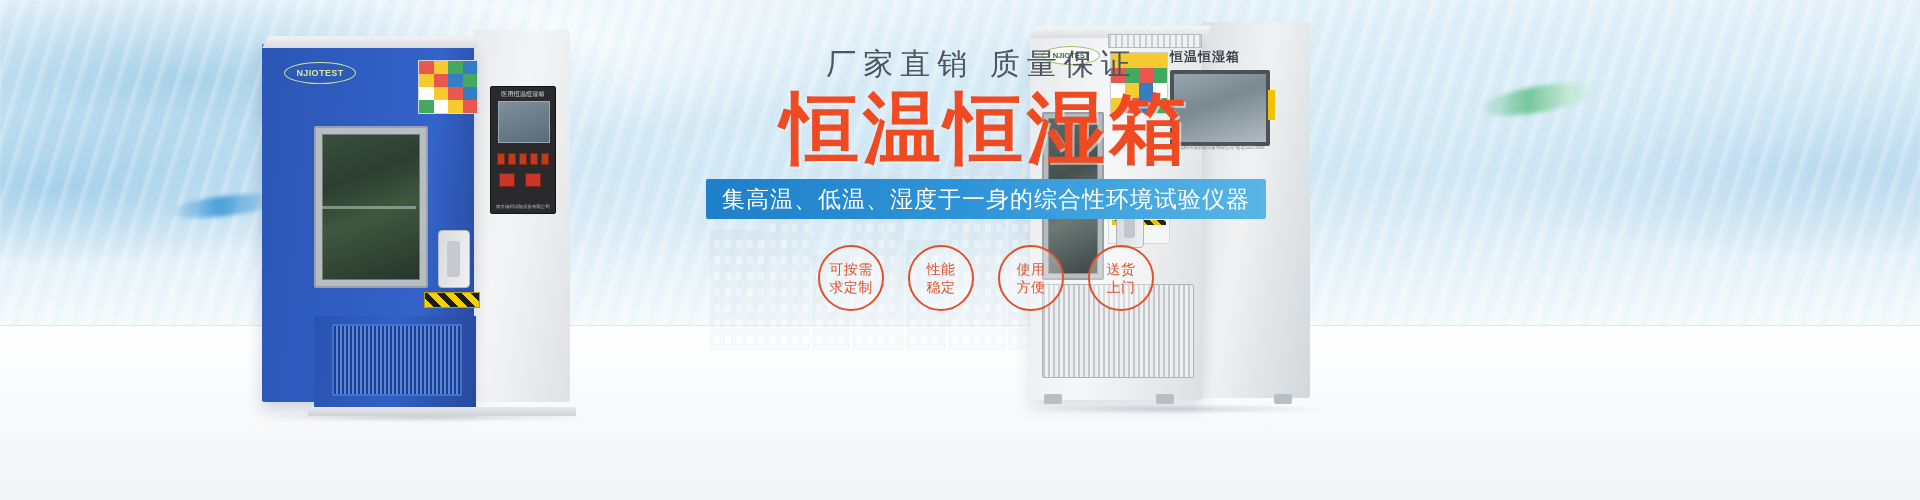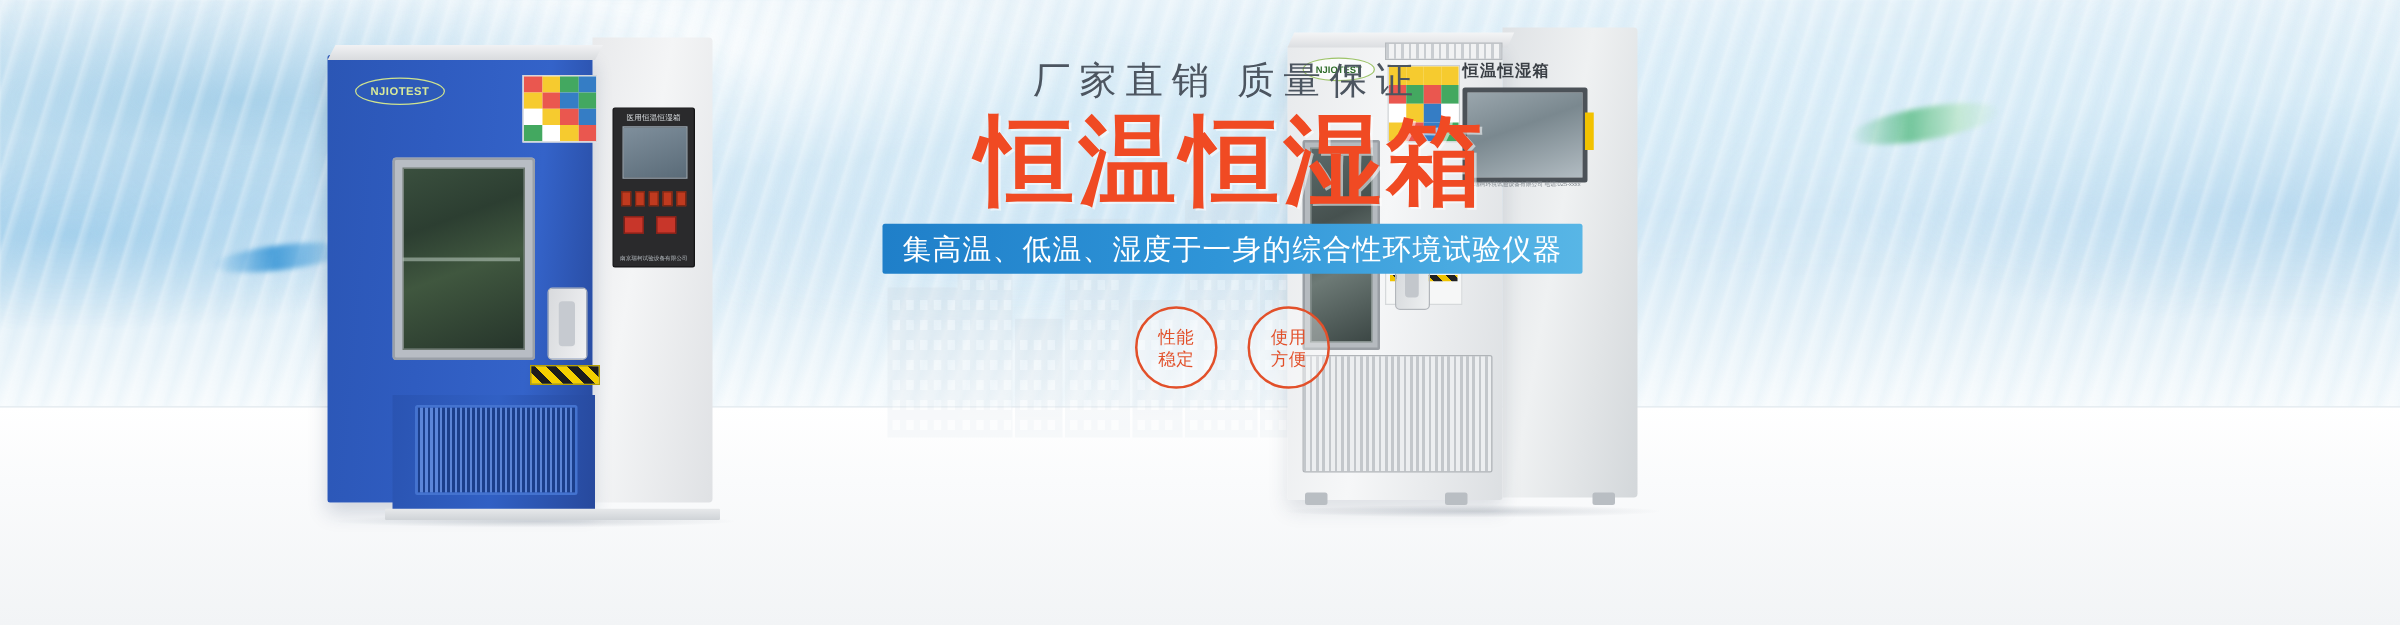--- a/index.html
+++ b/index.html
@@ -830,24 +830,32 @@
     <div class="kicker">厂家直销  质量保证</div>
 
     <div class="headline">恒温恒湿箱</div>
 
     <div class="subbar">
       <span>集高温、低温、湿度于一身的综合性环境试验仪器</span>
     </div>
 
     <div class="circles">
       <div class="circle">
+        <span class="l">可按需</span>
+        <span class="l">求定制</span>
+      </div>
+      <div class="circle">
         <span class="l">性能</span>
         <span class="l">稳定</span>
       </div>
       <div class="circle">
         <span class="l">使用</span>
         <span class="l">方便</span>
       </div>
+      <div class="circle">
+        <span class="l">送货</span>
+        <span class="l">上门</span>
+      </div>
     </div>
 
   </div>
 
 </div>
 
 </body></html>

